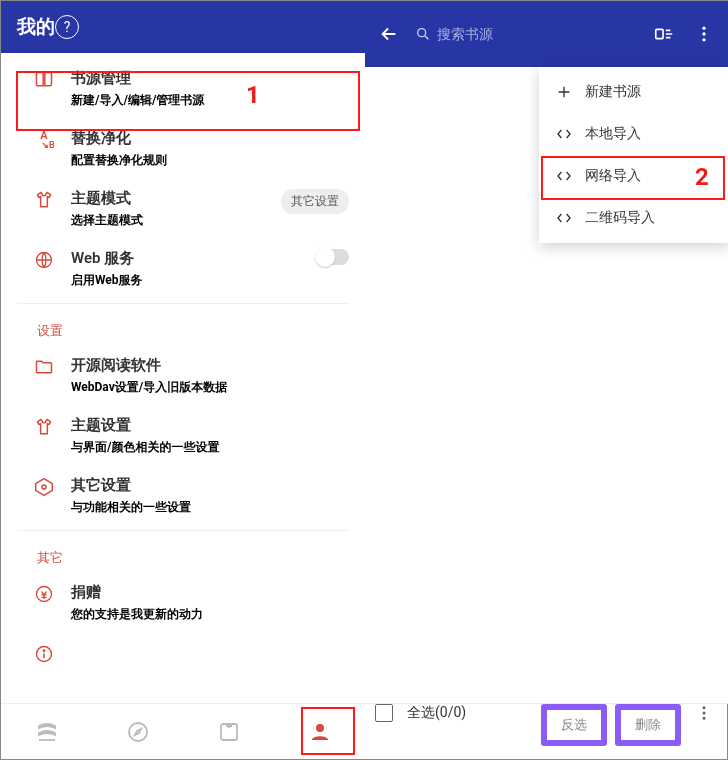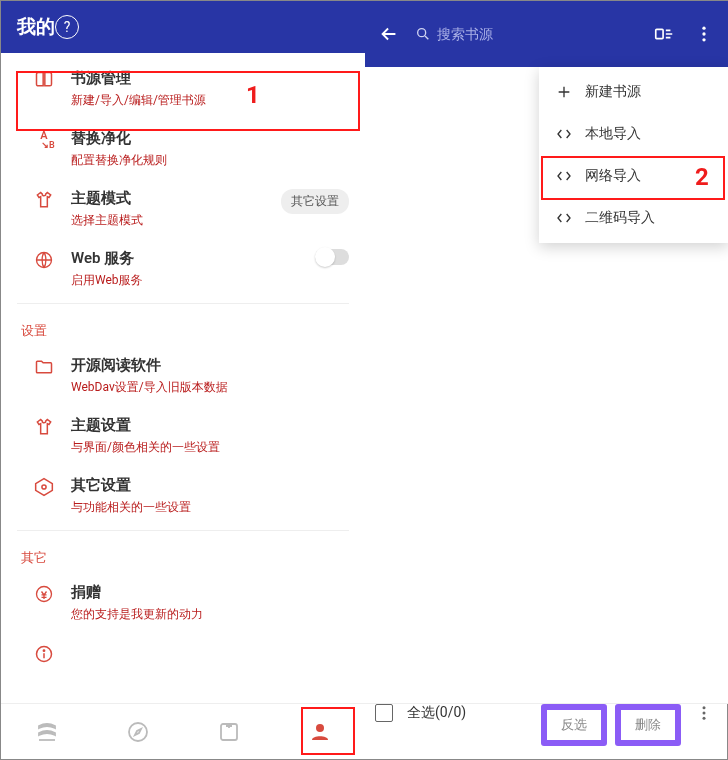--- a/index.html
+++ b/index.html
@@ -12,26 +12,26 @@
   .lp-header { background: #2835a5; color: #fff; height: 52px; display: flex; align-items: center; padding: 0 16px; justify-content: flex-start; }
   .lp-header-title { font-size: 19px; font-weight: 600; }
   .lp-header-help { width: 24px; height: 24px; border: 1.8px solid #fff; border-radius: 50%; display: flex; align-items: center; justify-content: center; font-size: 14px; color: #fff; cursor: pointer; }
 
   .lp-body { flex: 1; overflow: hidden; padding: 6px 0; }
 
   .setting-row { display: flex; align-items: flex-start; padding: 10px 16px 10px 32px; position: relative; }
   .row-icon { width: 22px; height: 22px; flex: 0 0 22px; display: flex; align-items: center; justify-content: center; color: #d84a3e; margin-right: 16px; }
   .row-texts { flex: 1; min-width: 0; }
   .row-title { font-size: 15px; font-weight: 600; color: #333; }
-  .row-sub { font-size: 12px; color: #b91c1c; margin-top: 4px; }
+  .row-sub { font-size: 12px; color: #000000; margin-top: 4px; font-weight: bold; }
   .badge { background: #eee; color: #555; font-size: 12px; padding: 4px 10px; border-radius: 12px; margin-left: 8px; }
   .toggle { width: 34px; height: 16px; background: #ddd; border-radius: 10px; position: relative; }
   .toggle::after { content:''; position:absolute; left:0; top:-2px; width:20px; height:20px; background:#fff; border-radius:50%; box-shadow:0 1px 2px rgba(0,0,0,.2); }
 
-  .section-label { color: #d84a3e; font-size: 13px; padding: 14px 20px 6px; font-weight: 500; }
+  .section-label { color: #d84a3e; font-size: 13px; padding: 14px 20px 6px; font-weight: 500; margin-left: 16px; }
   .divider { height: 1px; background: #eee; margin: 4px 16px; }
 
   .lp-bottom { height: 56px; border-top: 1px solid #eee; display: flex; align-items: center; }
   .nav-item { flex: 1; display: flex; align-items: center; justify-content: center; color: #bbb; height: 100%; cursor:pointer; }
   .nav-item.active { color: #d84a3e; }
 
   
   .rp-header { background: #2835a5; color: #fff; height: 66px; display: flex; align-items: center; padding: 8px 12px; gap: 14px; }
   .back-btn { width: 24px; height: 24px; display: flex; align-items: center; justify-content: center; color: #fff; cursor:pointer; }
   .search-wrap { flex: 1; display: flex; align-items: center; color: #cfd3f2; font-size: 14px; gap: 6px; }

